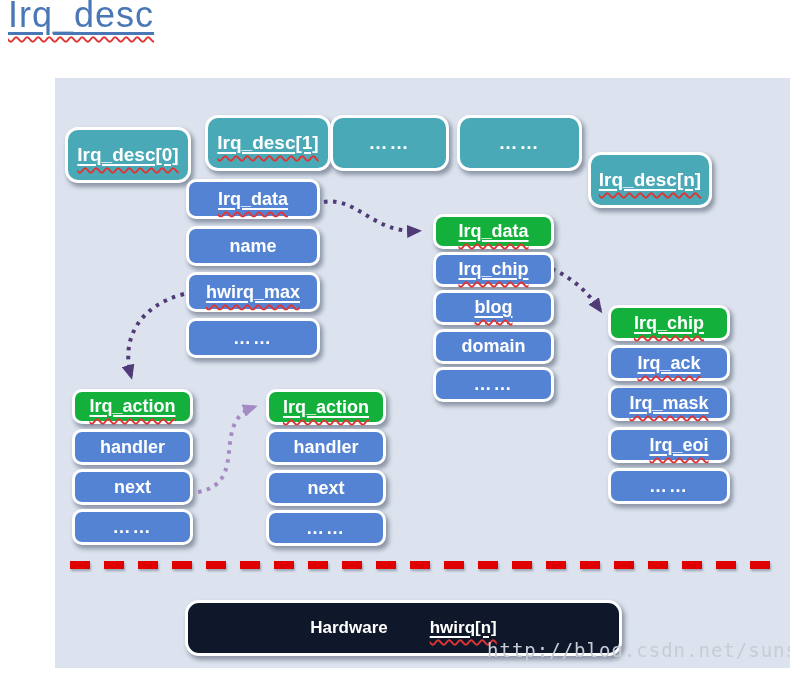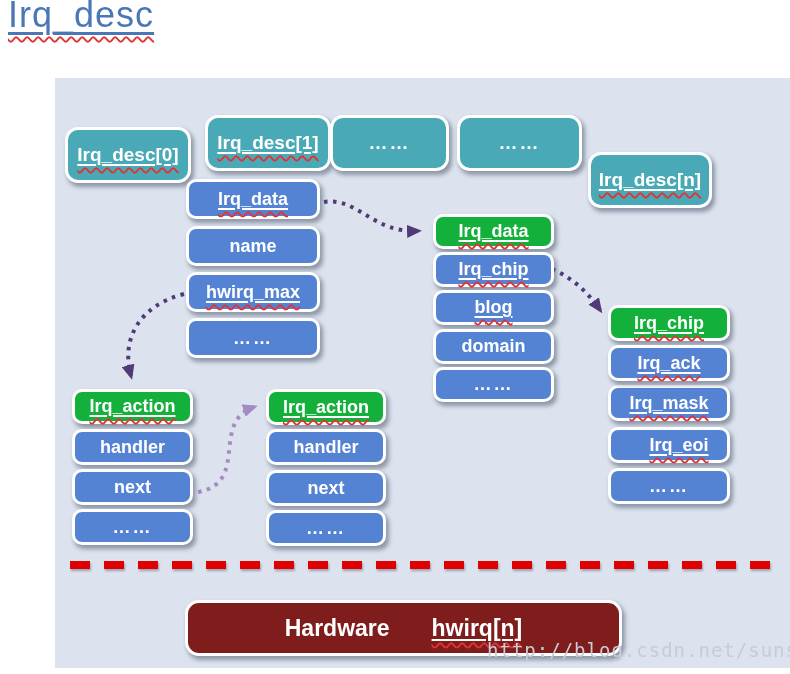--- a/index.html
+++ b/index.html
@@ -27,21 +27,21 @@
   .box{
     position:absolute;display:flex;align-items:center;justify-content:center;
     color:#ffffff;font-weight:bold;text-align:center;
     border:3px solid #ffffff;border-radius:10px;
     box-shadow:2.5px 3.5px 4px rgba(90,100,120,.6);
     box-sizing:border-box;
   }
   .teal{background:#4aa9b6;font-size:19px;border-radius:13px;}
   .blue{background:#5483d4;font-size:18px;}
   .green{background:#13b13c;font-size:18px;}
-  .redbox{background:#7f1d1d;font-size:23px;border-radius:14px;}
+  .redbox{background:#0f172a;font-size:17px;border-radius:14px;}
   
   .u{text-decoration-line:underline;text-decoration-thickness:2px;text-underline-offset:3px;}
   .u .squig{
     text-decoration-line:underline;text-decoration-style:wavy;
     text-decoration-color:#e03434;text-decoration-thickness:1.5px;text-underline-offset:6px;
   }
   .dots{letter-spacing:2px;}
   
   .dashline{
     position:absolute;left:70px;top:561px;width:714px;height:8px;

